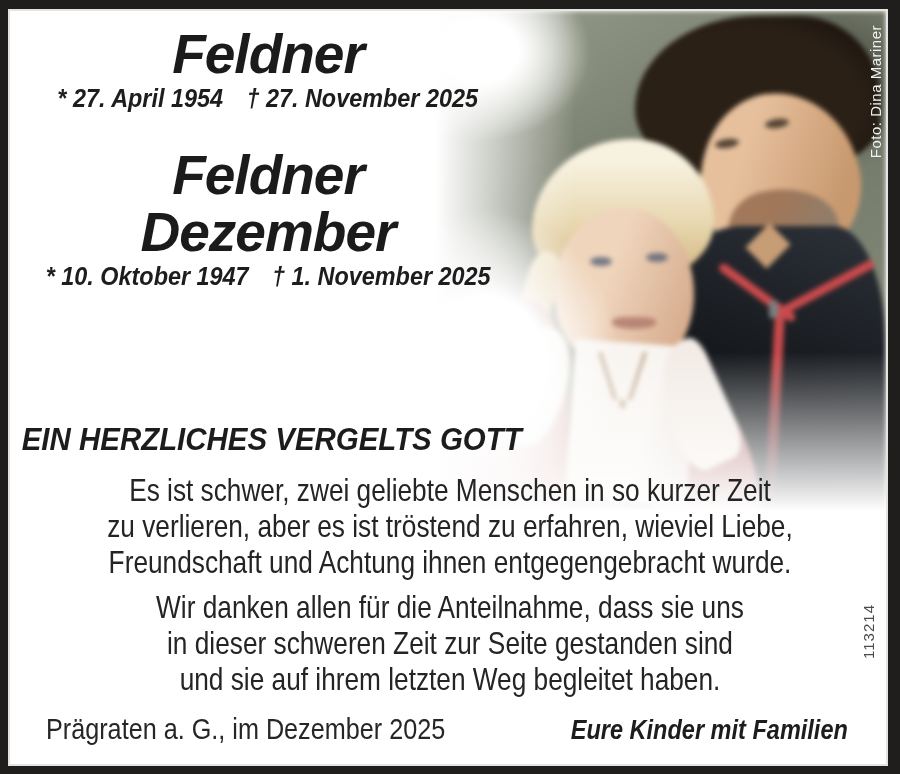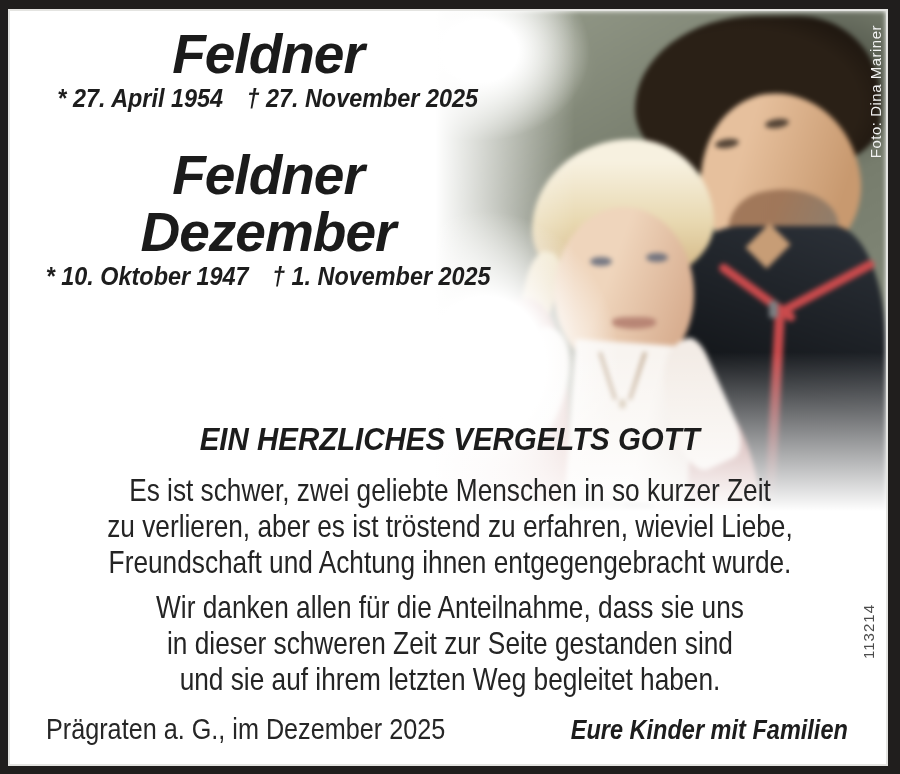--- a/index.html
+++ b/index.html
@@ -92,21 +92,21 @@
 
   
   .names-block { position:absolute; left:12px; top:26px; width:512px; text-align:center; z-index:10; }
   .person-name { font-size:55px; font-weight:bold; font-style:italic; line-height:57px;
       letter-spacing:-1px; color:#1b1b1b; }
   .person-dates { font-size:26px; font-weight:bold; font-style:italic; color:#1d1d1d; }
   .person-dates .scale { display:inline-block; transform:scaleX(0.9); white-space:nowrap; }
   .death-date { margin-left:26px; }
   .person + .person { margin-top:33px; }
 
-  .heading { position:absolute; left:0; top:421px; width:900px; text-align:center;
+  .heading { position:absolute; left:0; top:421px; width:900px; 
       font-size:32px; font-weight:bold; font-style:italic; color:#1c1c1c; z-index:10; }
   .heading .scale { display:inline-block; transform:scaleX(0.92); white-space:nowrap; }
 
   .para { position:absolute; left:0; width:900px; text-align:center; font-size:32px;
       line-height:36px; color:#242424; transform:scaleX(0.82); z-index:10; }
   .para-1 { top:472px; }
   .para-2 { top:589px; }
 
   .place-date { position:absolute; left:46px; top:712px; font-size:30px; color:#262626;
       transform:scaleX(0.84); transform-origin:left center; white-space:nowrap; z-index:10; }

